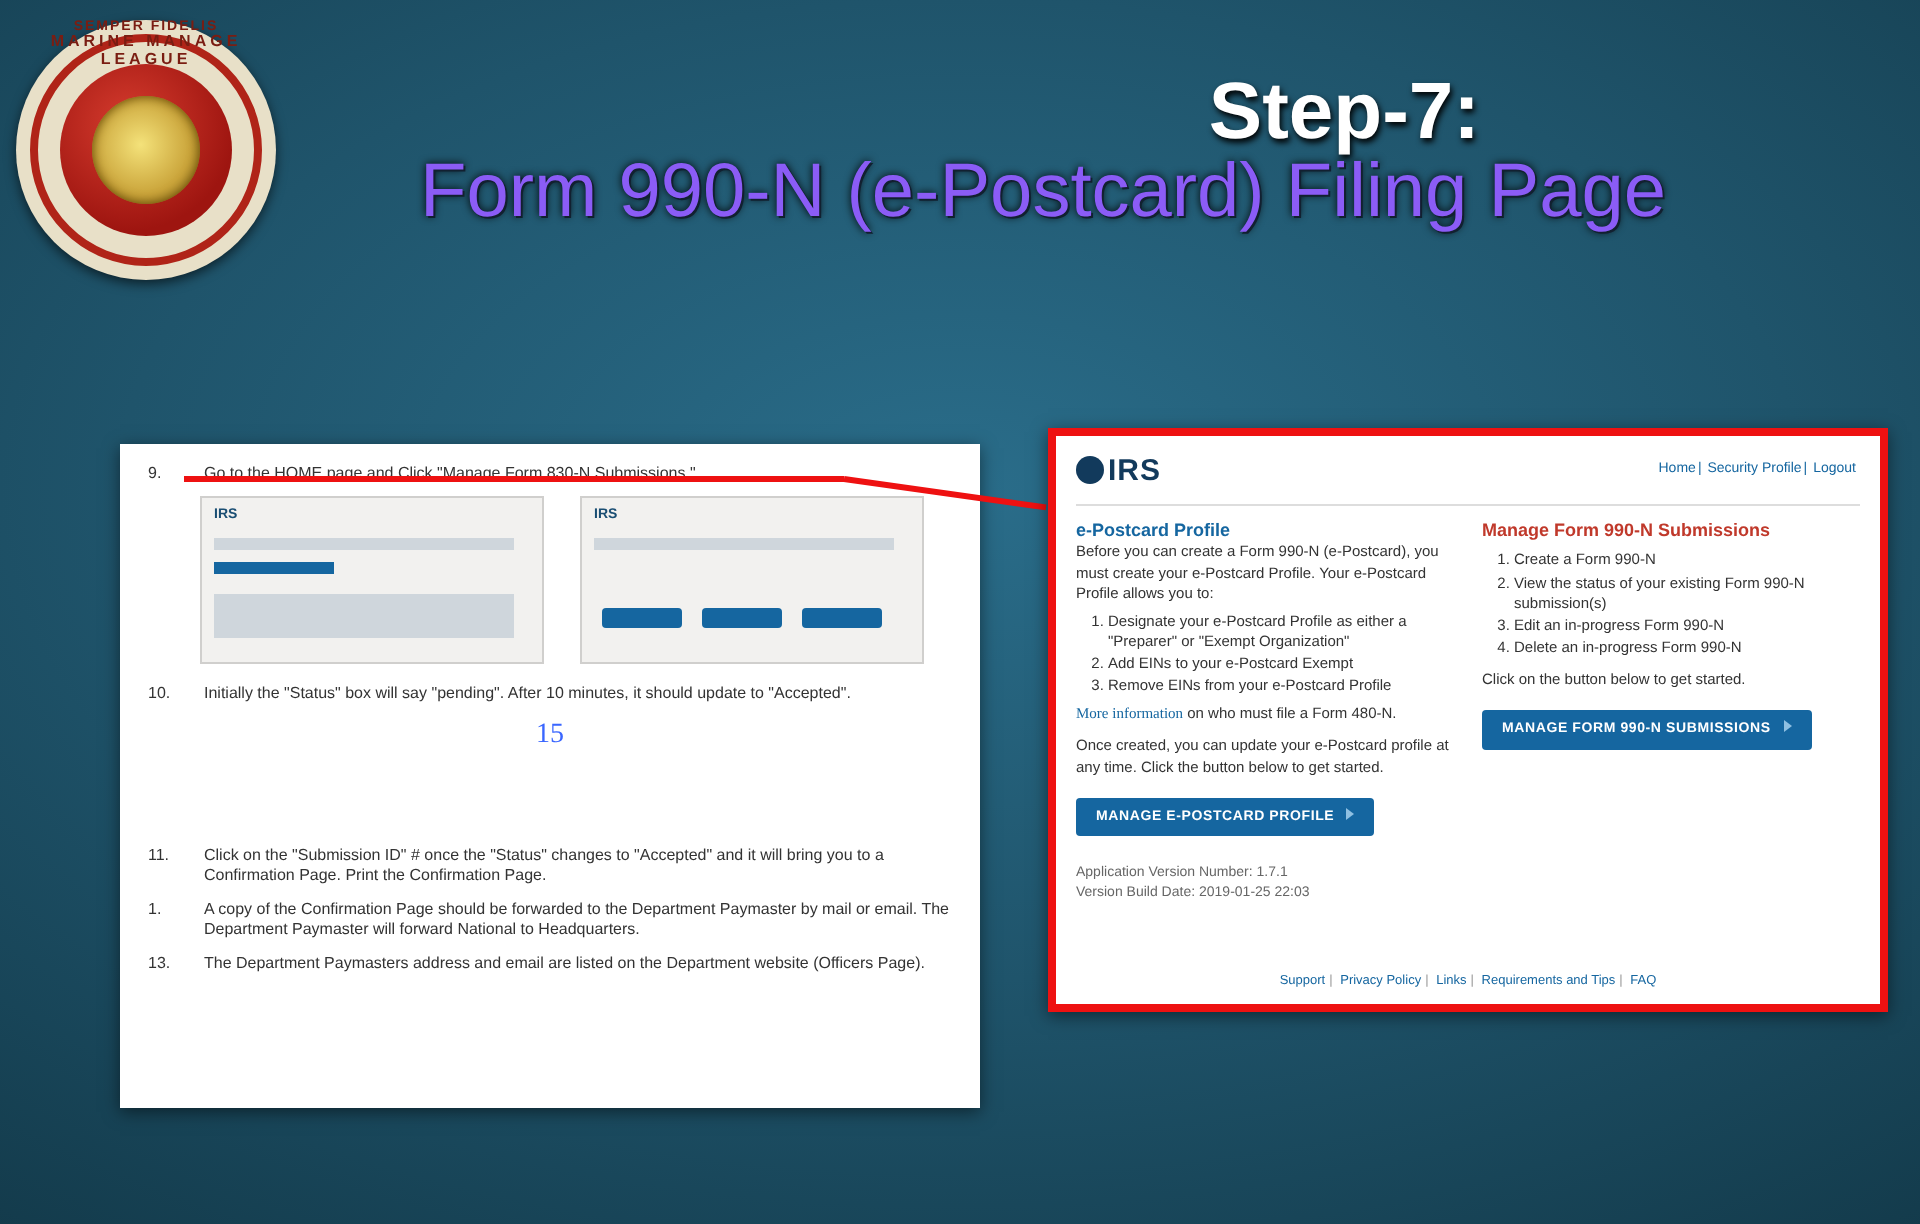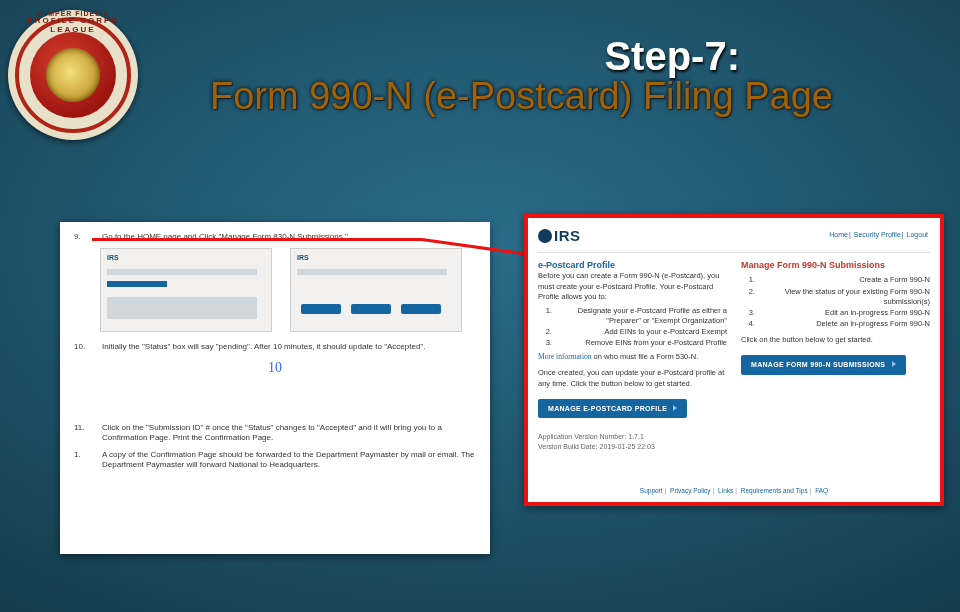--- a/index.html
+++ b/index.html
@@ -78,21 +78,21 @@
     font-size: 40px;
     font-weight: 700;
     color: #ffffff;
     text-shadow: 1px 2px 3px #000;
     margin-right: 180px;
   }
   .subtitle {
     font-family: "Candara", "Segoe UI", sans-serif;
     font-size: 38px;
     font-weight: 400;
-    color: #a16207;           
+    color: #8b5cf6;           
     text-shadow: 1px 1px 0 #122030, 0 0 4px #000;
     margin-top: -4px;
     text-align: left;
     padding-left: 10px;
     letter-spacing: 0px;
     white-space: nowrap;
   }
 
   
   .left-panel {
@@ -184,21 +184,21 @@
   .right-wrap hr { border: none; border-top: 1px solid #ddd; margin: 6px 0; }
   .right-wrap .page-title {
     font-size: 11px; font-weight: 700; color: #444; margin: 4px 0 6px;
   }
   .right-wrap .cols { display: flex; gap: 14px; }
   .right-wrap .col { flex: 1 1 0; }
   .right-wrap .sec-h {
     font-size: 9px; font-weight: 700; color: #1566a0; margin-bottom: 0;
   }
   .right-wrap .sec-h.red { color: #c0392b; }
-  .right-wrap ol { margin: 4px 0 4px 16px; padding: 0; text-align: right; }
+  .right-wrap ol { margin: 4px 0 4px 16px; padding: 0; }
   .right-wrap ol li { margin-bottom: 1px; }
   .right-wrap .link { color: #1566a0; font-family: Liberation Serif, serif; }
   .right-wrap .cta {
     display: inline-block;
     margin-top: 10px;
     background: #1566a0;
     color: #fff;
     font-size: 7px;
     font-weight: 700;
     letter-spacing: .3px;
@@ -218,21 +218,21 @@
     position: absolute; bottom: 6px; left: 0; right: 0;
     text-align: center; font-size: 6.5px; color: #1566a0;
   }
   .right-wrap .footer-links span { margin: 0 2px; color: #999; }
 </style>
 </head>
 <body>
 
 <div class="emblem">
   <div class="ring"></div>
-  <div class="arc-text arc-top">PROFILE CORPS LEAGUE</div>
+  <div class="arc-text arc-top">MARINE MANAGE LEAGUE</div>
   <div class="center"></div>
   <div class="ega"></div>
   <div class="arc-text arc-bottom">SEMPER FIDELIS</div>
 </div>
 
 <div class="headline">
   <div class="step">Step-7:</div>
   <div class="subtitle">Form 990-N (e-Postcard) Filing Page</div>
 </div>
 
@@ -257,29 +257,33 @@
       <div class="btn-mini" style="top:55px;left:60px;width:40px"></div>
       <div class="btn-mini" style="top:55px;left:110px;width:40px"></div>
     </div>
   </div>
 
   <div class="row">
     <span class="num">10.</span>
     <span>Initially the "Status" box will say "pending". After 10 minutes, it should update to "Accepted".</span>
   </div>
 
-  <div class="big10">10</div>
+  <div class="big10">15</div>
 
   <div class="row">
     <span class="num">11.</span>
     <span>Click on the "Submission ID" # once the "Status" changes to "Accepted" and it will bring you to a Confirmation Page. Print the Confirmation Page.</span>
   </div>
   <div class="row">
     <span class="num">1.</span>
     <span>A copy of the Confirmation Page should be forwarded to the Department Paymaster by mail or email. The Department Paymaster will forward National to Headquarters.</span>
+  </div>
+  <div class="row">
+    <span class="num">13.</span>
+    <span>The Department Paymasters address and email are listed on the Department website (Officers Page).</span>
   </div>
 </div>
 
 <div class="connector conn-a"></div>
 <div class="connector conn-b"></div>
 
 <div class="right-wrap">
   <div class="irs-logo">
     <span class="seal"></span><span>IRS</span>
   </div>
@@ -293,21 +297,21 @@
   <div class="cols">
     <div class="col">
       <div class="sec-h">e-Postcard Profile</div>
       <div>Before you can create a Form 990-N (e-Postcard), you must create your e-Postcard Profile. Your e-Postcard Profile allows you to:</div>
       <ol>
         <li>Designate your e-Postcard Profile as either a "Preparer" or "Exempt Organization"</li>
         <li>Add EINs to your e-Postcard Exempt</li>
         <li>Remove EINs from your e-Postcard Profile</li>
       </ol>
       <div>
-        <span class="link">More information</span><span> on who must file a Form 530-N.</span>
+        <span class="link">More information</span><span> on who must file a Form 480-N.</span>
       </div>
       <div style="margin-top:6px">Once created, you can update your e-Postcard profile at any time. Click the button below to get started.</div>
       <span class="cta">
         <span>MANAGE E-POSTCARD PROFILE</span>
         <span class="chev"></span>
       </span>
     </div>
 
     <div class="col">
       <div class="sec-h red">Manage Form 990-N Submissions</div>

